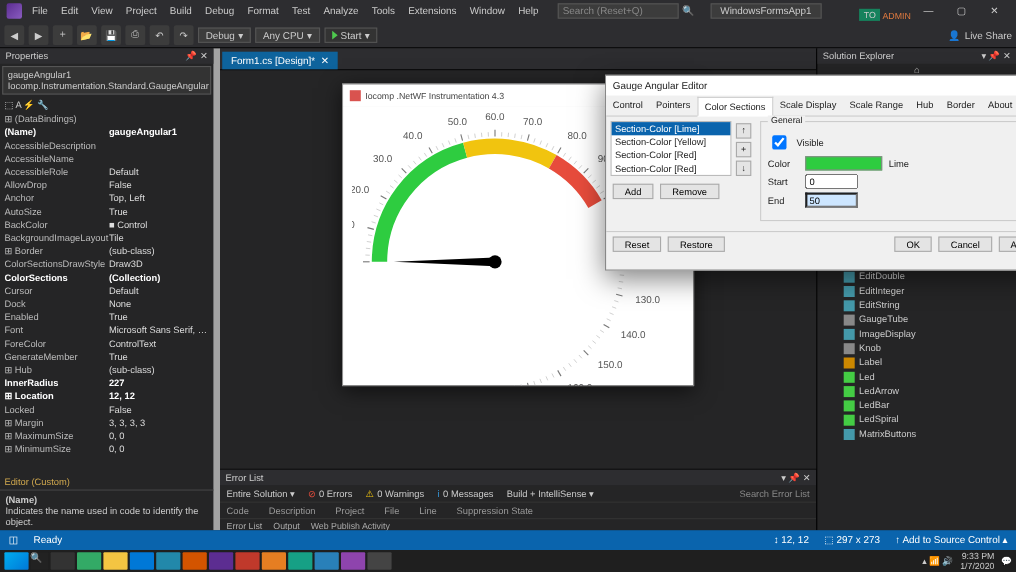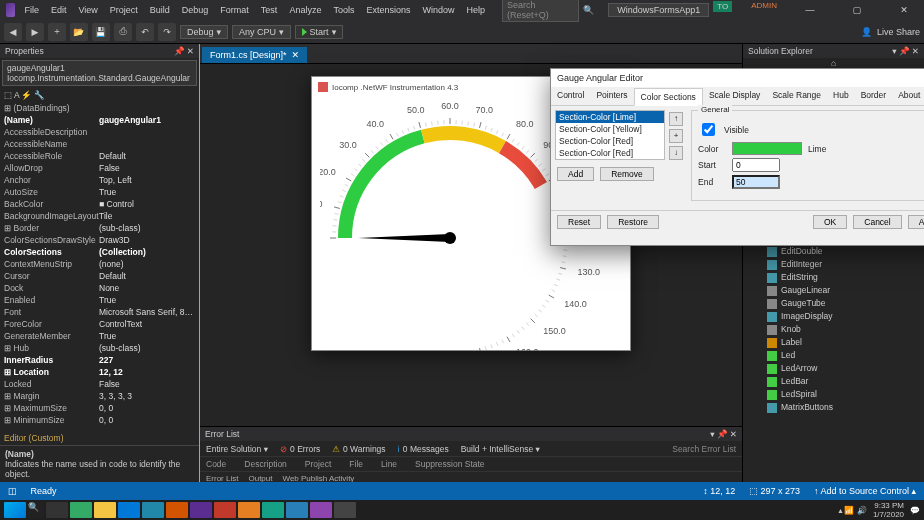--- a/index.html
+++ b/index.html
@@ -4,35 +4,35 @@
 <style>
   * { box-sizing: border-box; font-family: "Segoe UI", Tahoma, sans-serif; }
   body { margin:0; width:924px; height:520px; background:#1e1e1e; color:#ccc; font-size:9px; overflow:hidden; position:relative; }
   
   .titlebar { height:20px; background:#2d2d30; display:flex; align-items:center; padding:0 6px; gap:4px; }
   .titlebar .vs-logo { width:14px; height:14px; background:linear-gradient(135deg,#5c2d91,#8a5cc0); border-radius:2px; }
   .titlebar .menu { display:flex; gap:2px; }
   .titlebar .menu span { padding:2px 5px; cursor:default; }
   .titlebar .search { margin-left:8px; width:110px; background:#3c3c3c; border:1px solid #555; padding:1px 4px; color:#888; }
   .titlebar .soln { margin-left:10px; background:#3c3c3c; padding:1px 8px; border:1px solid #555; }
-  .titlebar .caps { margin-left:auto; display:flex; gap:19px; align-items:flex-start; }
+  .titlebar .caps { margin-left:auto; display:flex; gap:2px; align-items:flex-end; }
   .titlebar .cap { width:28px; height:18px; display:flex; align-items:center; justify-content:center; }
   .user-badge { background:#16825d; padding:1px 4px; font-size:8px; }
   .admin-badge { color:#e07a3f; font-size:8px; }
   
   .toolbar { height:24px; background:#2d2d30; border-bottom:1px solid #000; display:flex; align-items:center; gap:4px; padding:0 4px; }
   .toolbar .tb-btn { width:18px; height:18px; background:#3c3c3c; border-radius:2px; display:flex; align-items:center;justify-content:center; font-size:9px; }
   .toolbar .combo { background:#3c3c3c; border:1px solid #555; padding:1px 6px; display:flex; align-items:center; gap:3px; }
   .toolbar .start { background:#333; border:1px solid #555; padding:1px 6px; display:flex; align-items:center; gap:3px; }
   .toolbar .start .tri { width:0;height:0;border-left:5px solid #4ec94e;border-top:4px solid transparent;border-bottom:4px solid transparent; }
   .liveshare { margin-left:auto; display:flex; align-items:center; gap:4px; }
   
   .main { position:absolute; top:44px; bottom:18px; left:0; right:0; display:flex; }
   
-  .props { width:200px; background:#252526; border-right:1px solid #a3a3a3; display:flex; flex-direction:column; font-size:8.5px; }
+  .props { width:200px; background:#252526; border-right:6px solid #a3a3a3; display:flex; flex-direction:column; font-size:8.5px; }
   .panel-hdr { background:#2d2d30; padding:2px 5px; display:flex; align-items:center; }
   .panel-hdr .pin { margin-left:auto; }
   .props .selector { background:#333; margin:2px; padding:2px 4px; border:1px solid #555; }
   .props .propicons { display:flex; gap:2px; padding:2px 4px; }
   .props .grid { flex:1; overflow:auto; }
   .props .row { display:flex; padding:0 4px; line-height:12px; }
   .props .row .k { width:95px; color:#bbb; overflow:hidden; text-overflow:ellipsis; white-space:nowrap; }
   .props .row .v { flex:1; color:#ddd; overflow:hidden; text-overflow:ellipsis; white-space:nowrap; }
   .props .row.bold .k, .props .row.bold .v { font-weight:bold; color:#fff; }
   .props .link { color:#d0a84e; padding:2px 4px; }
@@ -217,24 +217,20 @@
           <span class="k">⊞ Border</span>
           <span class="v">(sub-class)</span>
         </div>
         <div class="row">
           <span class="k">ColorSectionsDrawStyle</span>
           <span class="v">Draw3D</span>
         </div>
         <div class="row bold">
           <span class="k">ColorSections</span>
           <span class="v">(Collection)</span>
-        </div>
-        <div class="row">
-          <span class="k">ContextMenuStrip</span>
-          <span class="v">(none)</span>
         </div>
         <div class="row">
           <span class="k">Cursor</span>
           <span class="v">Default</span>
         </div>
         <div class="row">
           <span class="k">Dock</span>
           <span class="v">None</span>
         </div>
         <div class="row">
@@ -526,24 +522,20 @@
         <div class="nd" style="padding-left: 24px;">
           <span class="tico" style="background:#49a"></span>
           <span>EditInteger</span>
         </div>
         <div class="nd" style="padding-left: 24px;">
           <span class="tico" style="background:#49a"></span>
           <span>EditString</span>
         </div>
         <div class="nd" style="padding-left: 24px;">
           <span class="tico" style="background:#888"></span>
-          <span>GaugeLinear</span>
-        </div>
-        <div class="nd" style="padding-left: 24px;">
-          <span class="tico" style="background:#888"></span>
           <span>GaugeTube</span>
         </div>
         <div class="nd" style="padding-left: 24px;">
           <span class="tico" style="background:#49a"></span>
           <span>ImageDisplay</span>
         </div>
         <div class="nd" style="padding-left: 24px;">
           <span class="tico" style="background:#888"></span>
           <span>Knob</span>
         </div>

